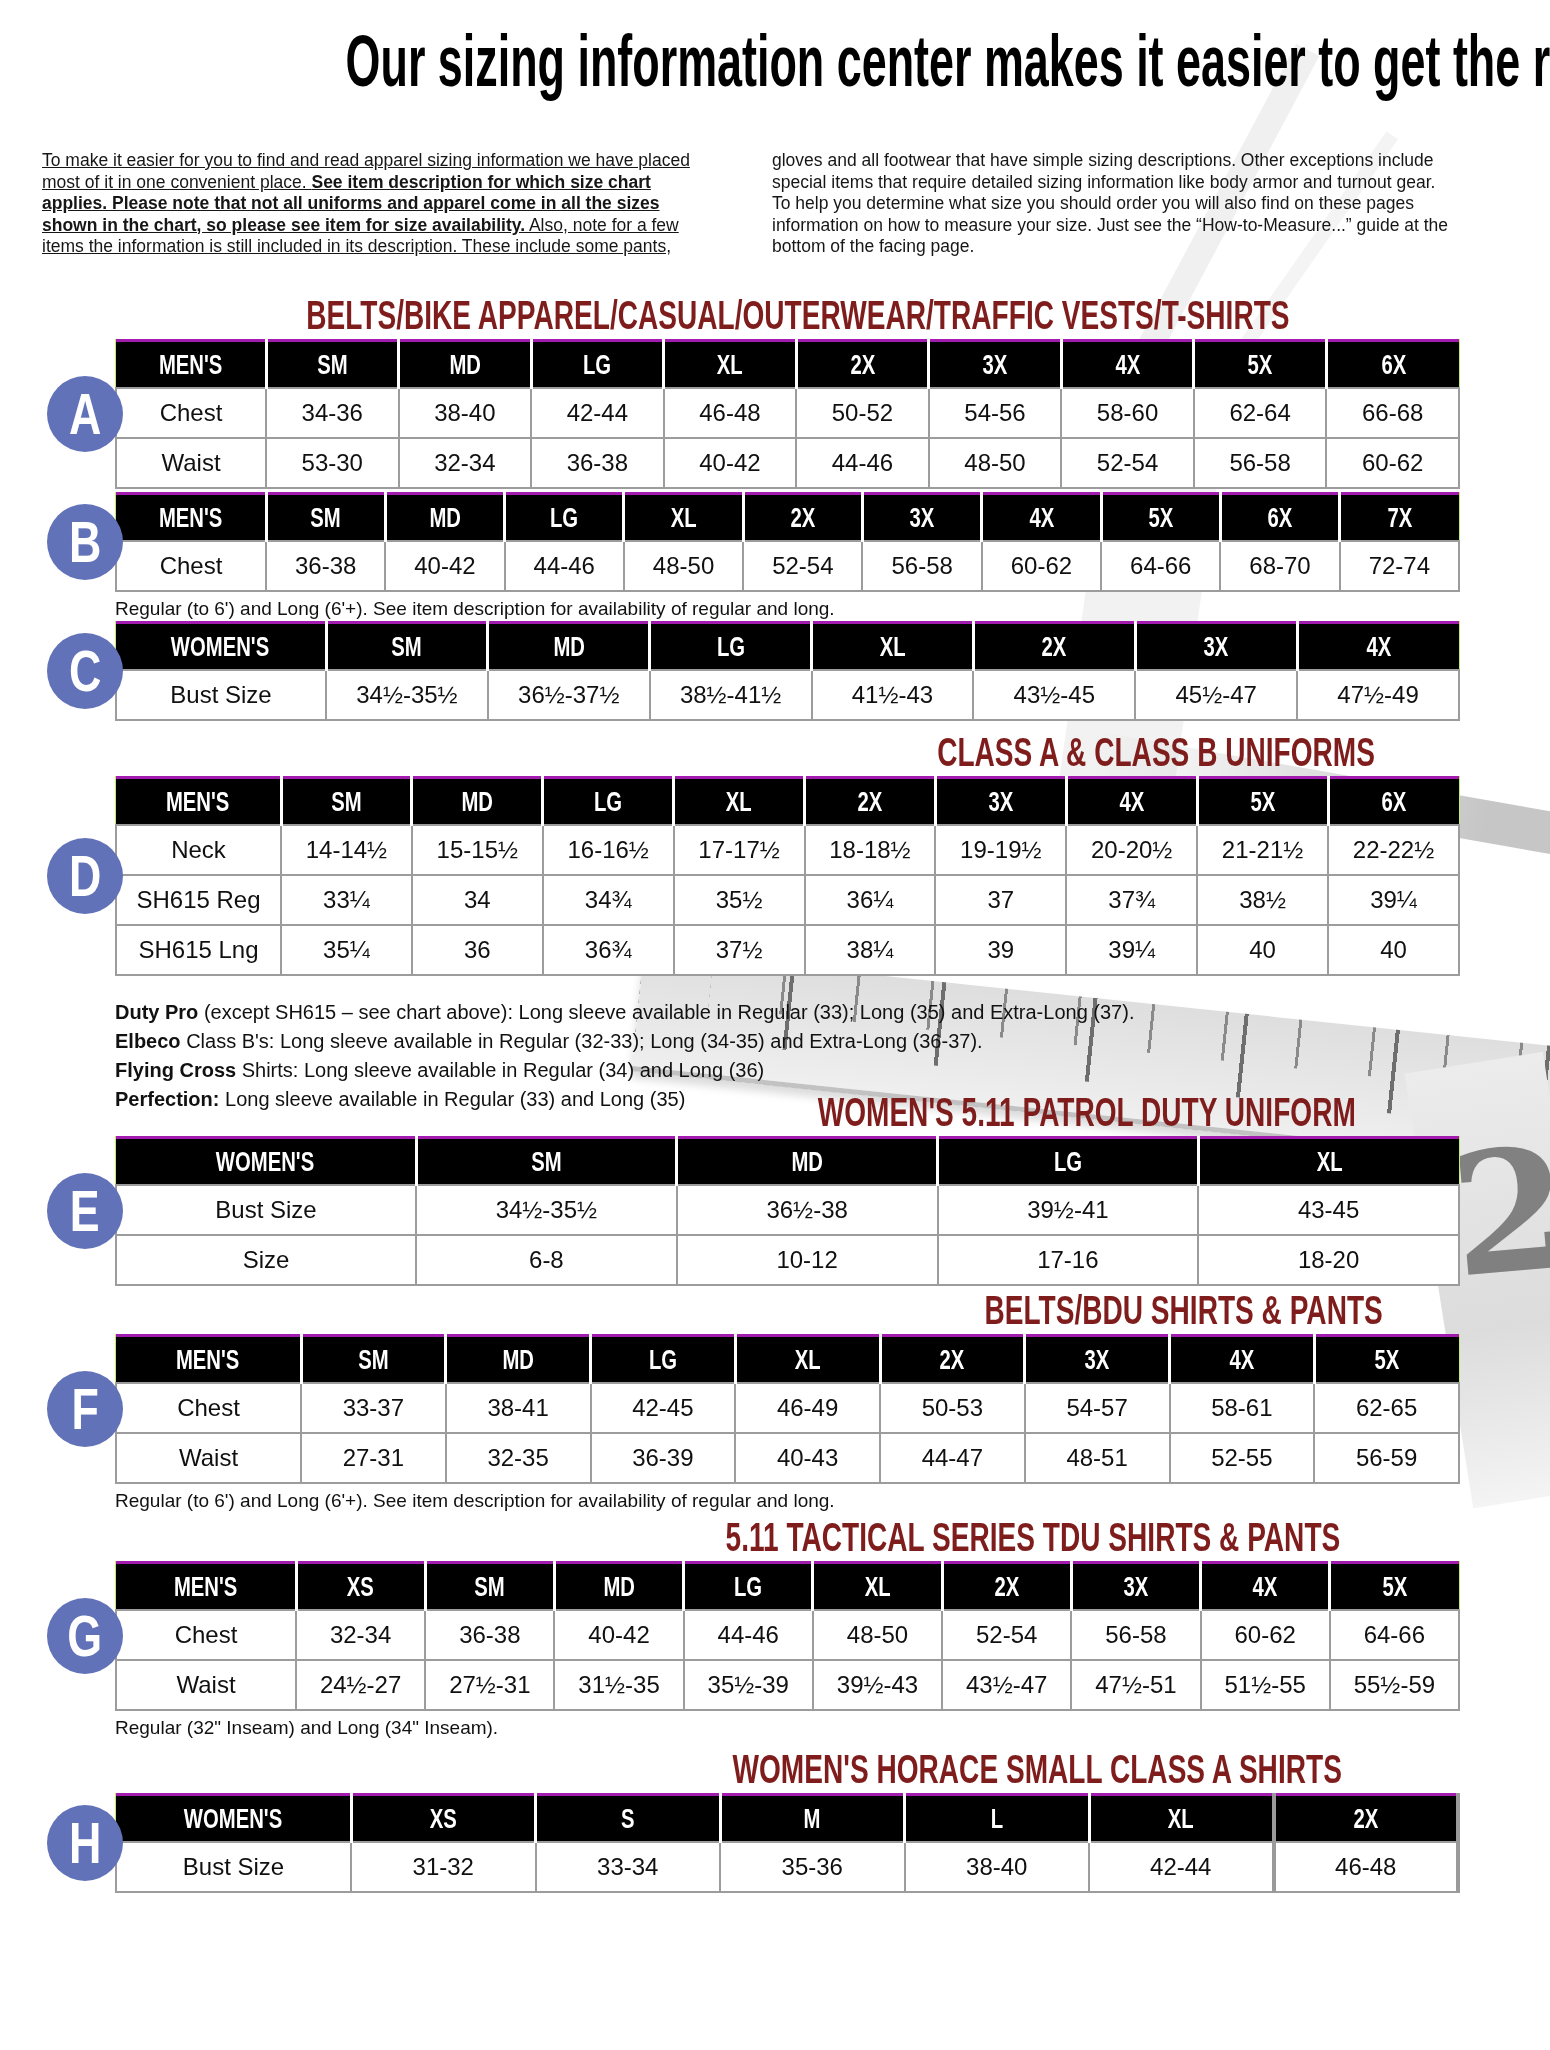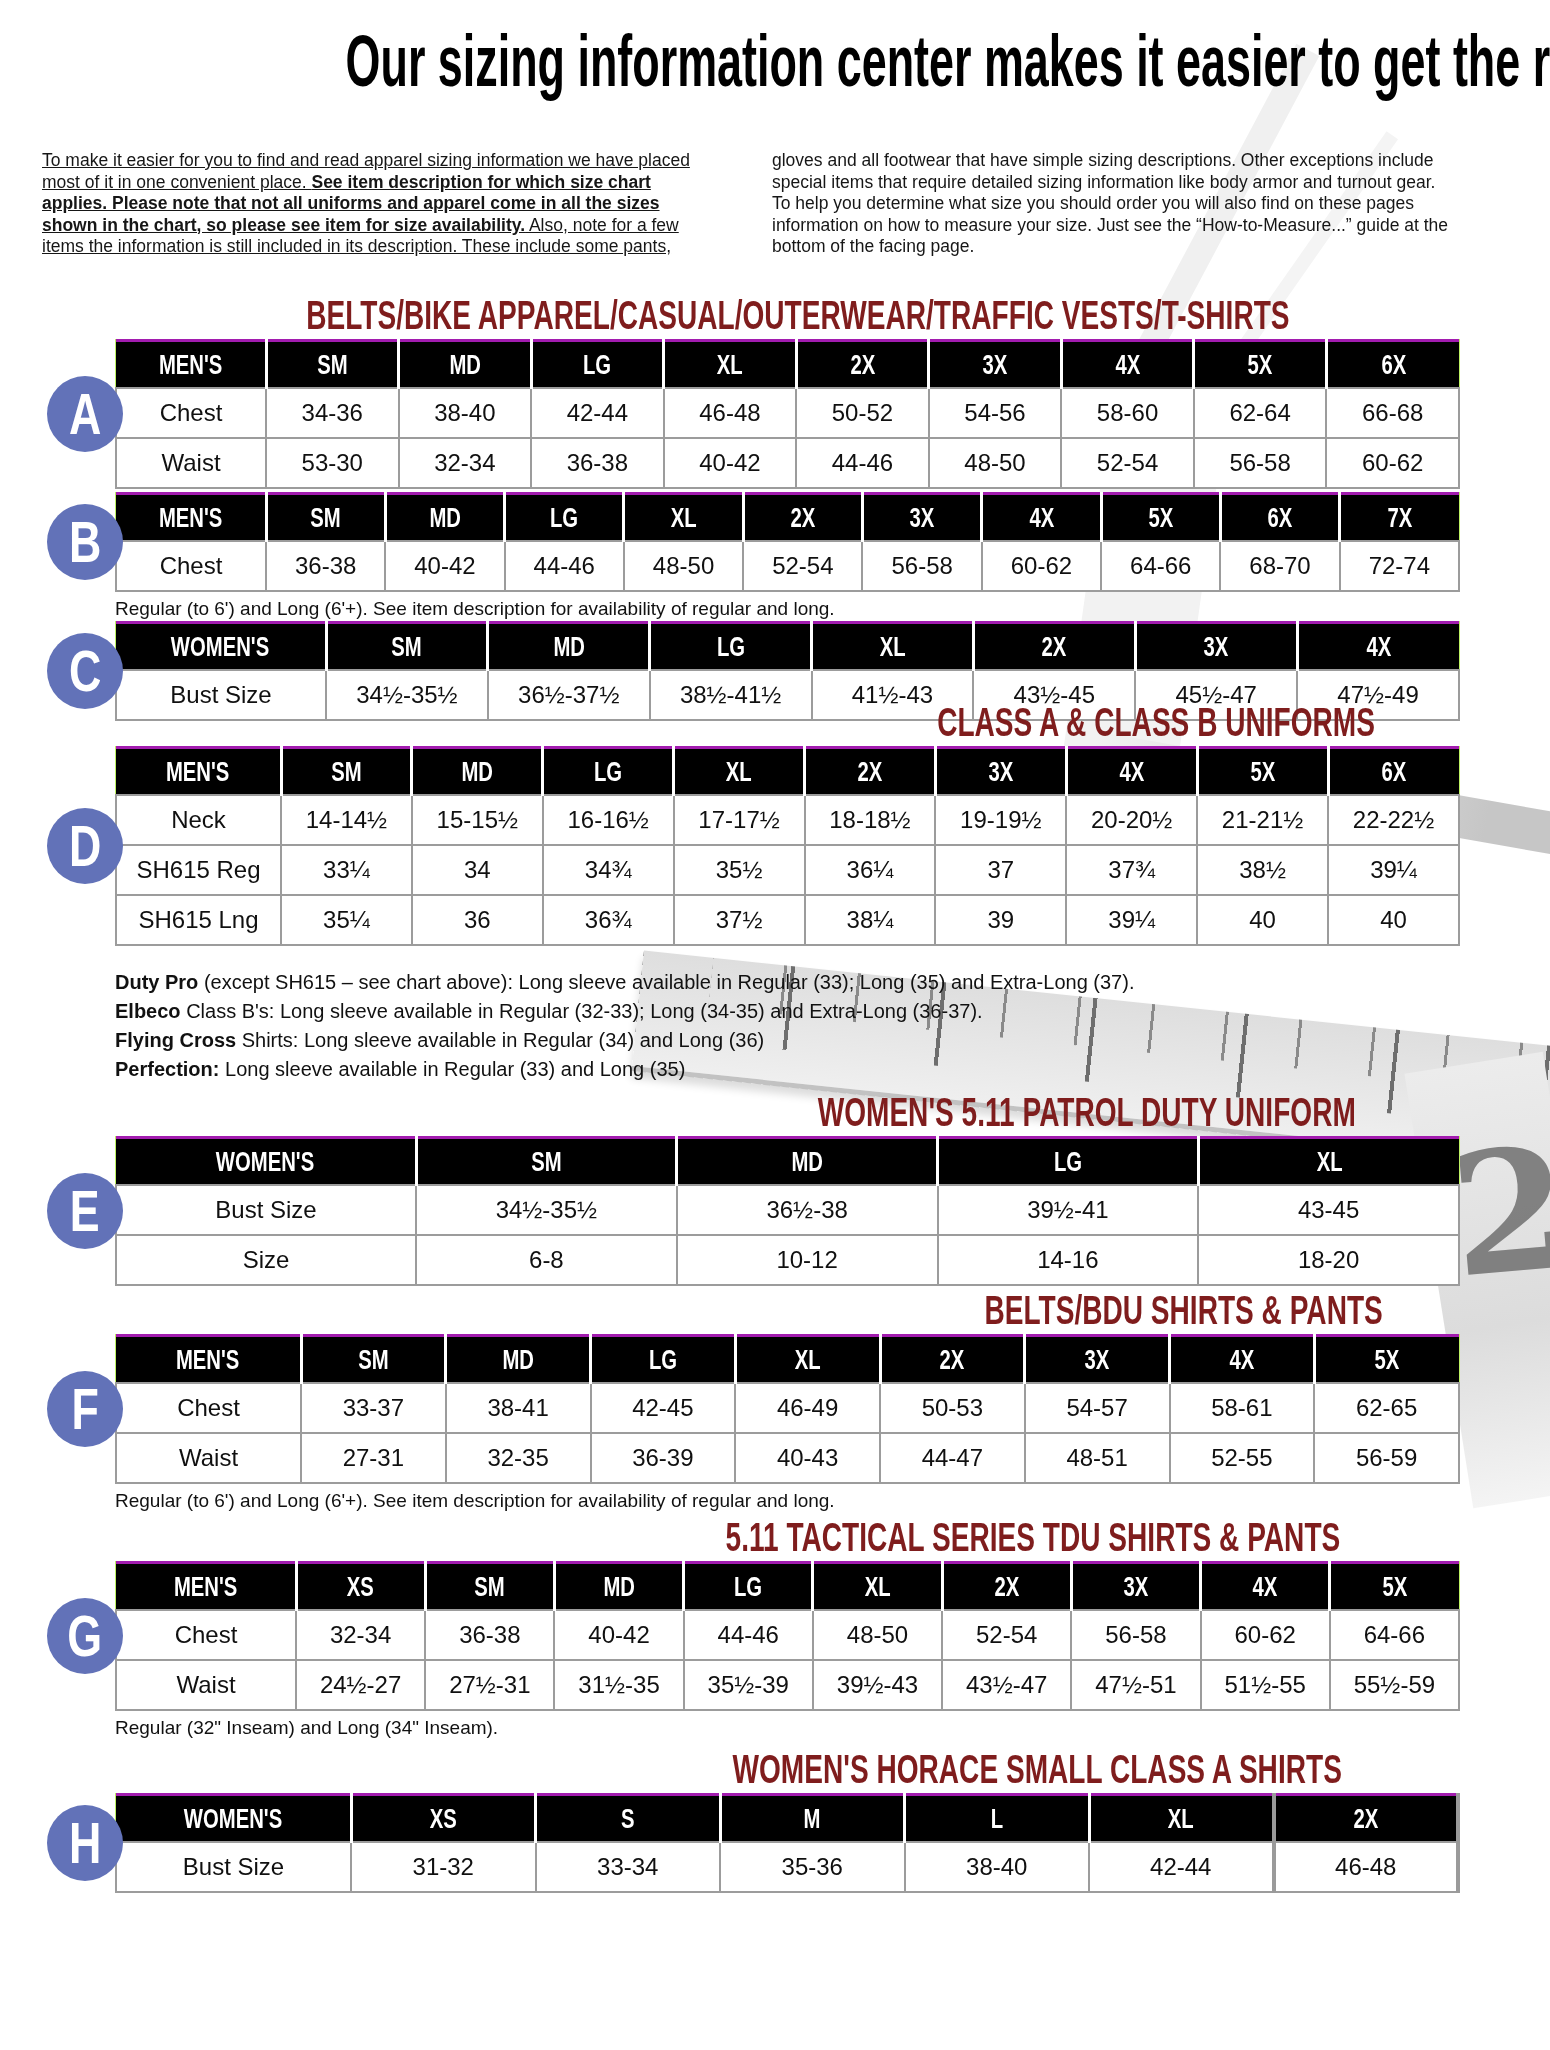--- a/index.html
+++ b/index.html
@@ -51,21 +51,21 @@
   .badge{position:absolute;left:-68px;top:50%;transform:translateY(-50%);width:76px;height:76px;
          border-radius:50%;background:var(--badge,#6272b8);display:flex;align-items:center;
          justify-content:center;z-index:3;}
   .badge-letter{font-size:56px;font-weight:bold;color:#fff;display:inline-block;
          transform:scale(0.8,1.02);transform-origin:center;}
   .note{margin-top:6px;font-size:19px;color:#111;}
   .note b{font-weight:bold;}
   .note-line{white-space:nowrap;}
 
   
-  .sect-A{top:293px;} .sect-B{top:492px;} .sect-C{top:621px;} .sect-D{top:700px;}
+  .sect-A{top:293px;} .sect-B{top:492px;} .sect-C{top:621px;} .sect-D{top:730px;}
   .sect-E{top:1090px;} .sect-F{top:1288px;} .sect-G{top:1515px;} .sect-H{top:1747px;}
 
   
   .sect-A col.first, .sect-B col.first{width:150px;}
   .sect-C col.first{width:210px;}
   .sect-D col.first{width:165px;}
   .sect-E col.first{width:300px;}
   .sect-F col.first{width:185px;}
   .sect-G col.first{width:180px;}
   .sect-H col.first{width:235px;}
@@ -380,21 +380,21 @@
                 <td>Bust Size</td>
                 <td>34½-35½</td>
                 <td>36½-38</td>
                 <td>39½-41</td>
                 <td>43-45</td>
               </tr>
               <tr>
                 <td>Size</td>
                 <td>6-8</td>
                 <td>10-12</td>
-                <td>14-16</td>
+                <td>17-16</td>
                 <td>18-20</td>
               </tr>
             </tbody>
         </table>
       </div>
 
     </section>
 
     <section class="sect sect-F">
       <h2 class="sect-heading">

